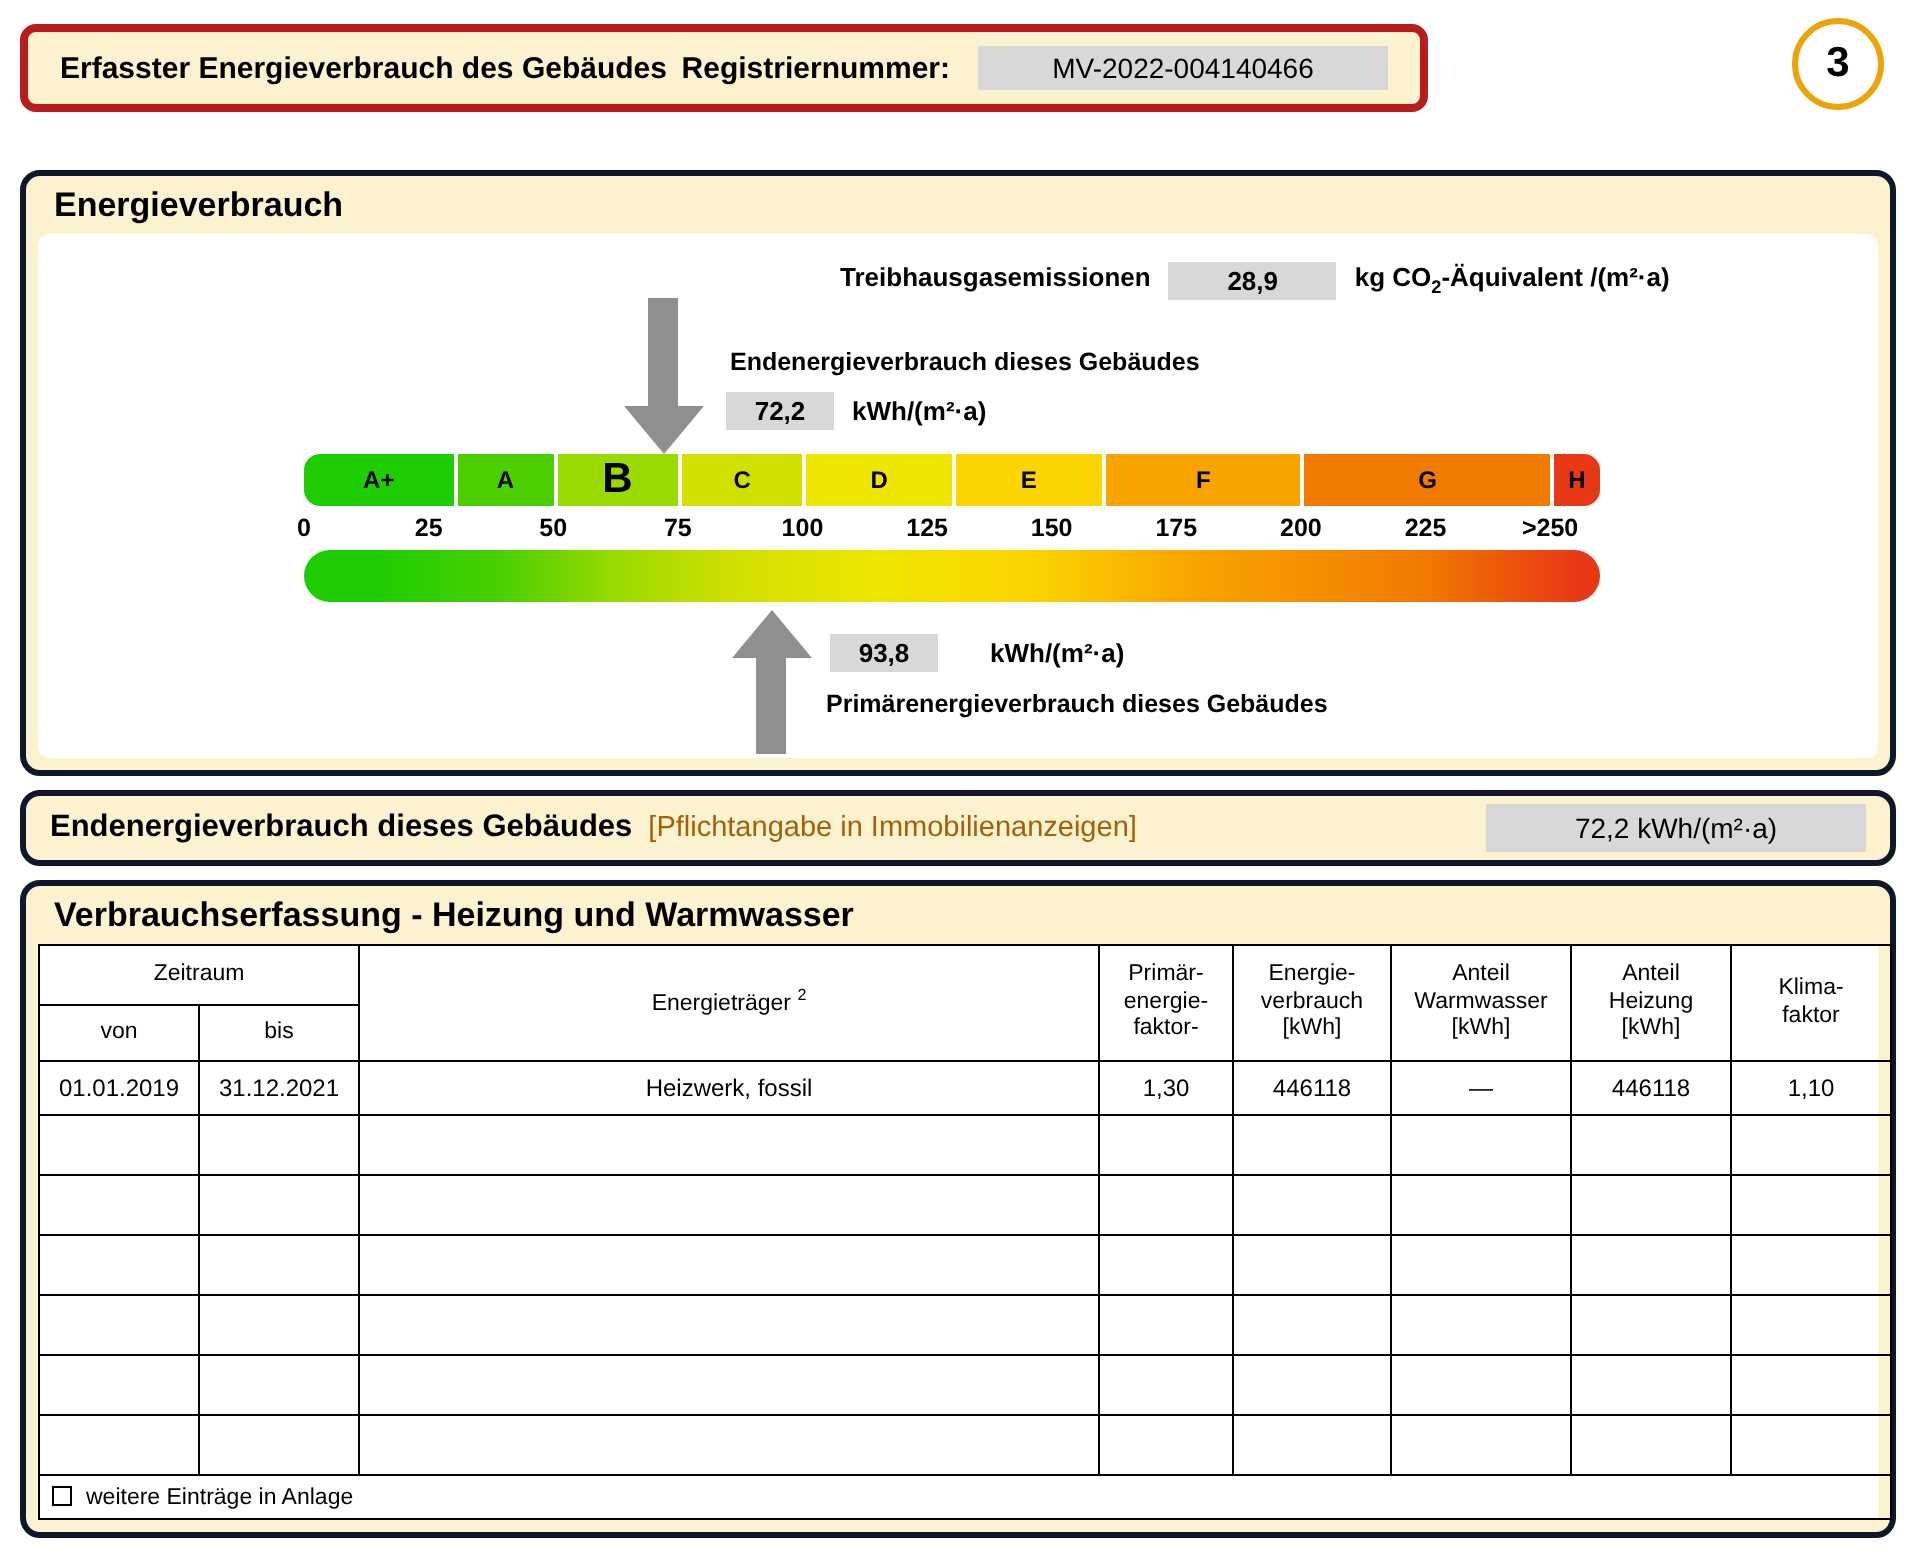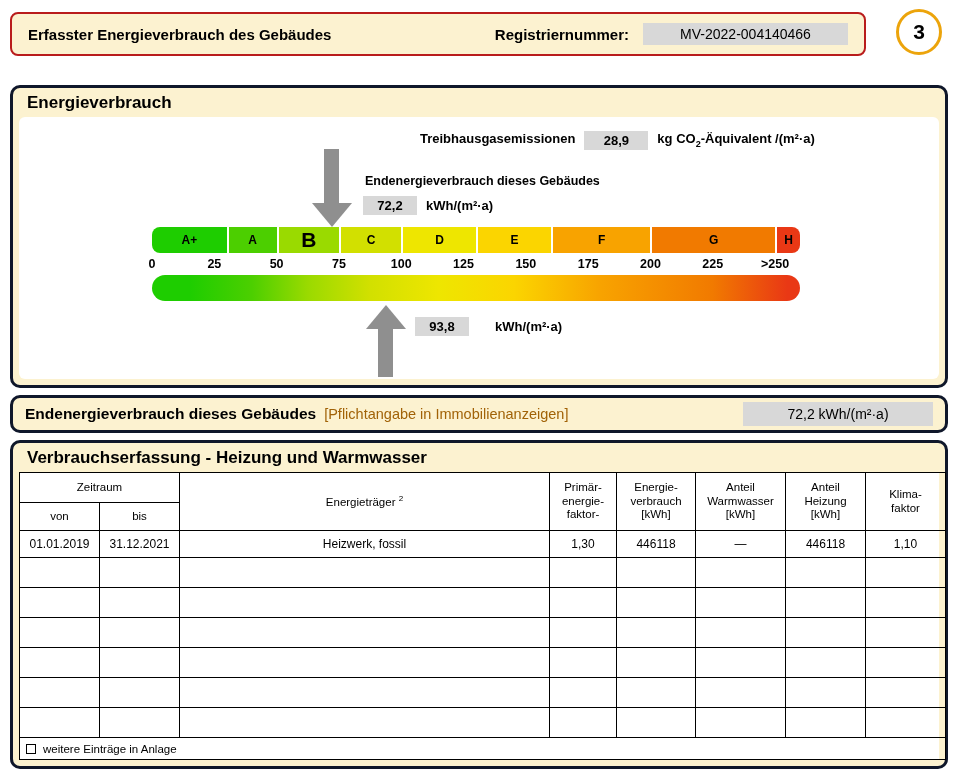--- a/index.html
+++ b/index.html
@@ -8,22 +8,22 @@
     position:relative;
     font-family:"Liberation Sans","DejaVu Sans",sans-serif;
     background:#ffffff;
     color:#000;
     overflow:hidden;
   }
   .vbox { background:#d8d8d8; text-align:center; }
 
   
   .topbar {
-    position:absolute; left:10px; top:12px; width:856px; height:44px;
-    background:#fcf2d0; border:2px solid #b91c1c; border-radius:8px;
+    position:absolute; left:10px; top:12px; width:704px; height:44px;
+    background:#fcf2d0; border:4px solid #b91c1c; border-radius:8px;
     display:flex; align-items:center; padding:0 16px;
   }
   .topbar-title { font-weight:bold; font-size:15px; white-space:nowrap; }
   .reg-label { font-weight:bold; font-size:15px; margin-left:auto; white-space:nowrap; }
   .reg-box { width:205px; margin-left:14px; font-size:14px; padding:3px 0; }
   .page-circle {
     position:absolute; left:896px; top:9px; width:46px; height:46px;
     background:#fff; border:3px solid #eca40b; border-radius:50%;
     display:flex; align-items:center; justify-content:center;
     font-weight:bold; font-size:21px;
@@ -37,21 +37,21 @@
   .panel-title { font-weight:bold; font-size:17px; padding:5px 14px 4px; }
 
   
   #energy-panel { top:85px; }
   .energy-body {
     position:relative; margin:0 6px 6px; height:262px;
     background:#fff; border-radius:6px;
   }
   .ghg-row { position:absolute; left:401px; top:14px; display:flex; gap:9px;
              font-size:13px; font-weight:bold; white-space:nowrap; }
-  .ghg-row .vbox { width:64px; padding:2px 0; font-weight:bold; font-size:13px; }
+  .ghg-row .vbox { width:84px; padding:2px 0; font-weight:bold; font-size:13px; }
   sub, sup { font-size:0.7em; }
 
   .end-label { position:absolute; left:346px; top:57px; font-weight:bold; font-size:12.5px; white-space:nowrap; }
   .end-value-row { position:absolute; left:344px; top:79px; display:flex; align-items:center; gap:9px;
                    font-weight:bold; font-size:13px; }
   .end-value-row .vbox, .pri-value-row .vbox { width:54px; padding:2px 0; font-size:13px; }
 
   .scale-zone { position:absolute; left:133px; top:0; width:648px; height:262px; }
   .scale-band { position:absolute; left:0; top:110px; width:100%; height:26px; display:flex; }
   .seg { display:flex; align-items:center; justify-content:center; font-weight:bold; font-size:12px; }
@@ -159,20 +159,21 @@
       <div class="arrow" id="arrow-up" style="left: 36.0769%;">
         <div class="head-up"></div>
         <div class="shaft"></div>
       </div>
     </div>
 
     <div class="pri-value-row">
       <span class="vbox">93,8</span>
       <span>kWh/(m²·a)</span>
     </div>
+    <div class="pri-label">Primärenergieverbrauch dieses Gebäudes</div>
   </div>
 </div>
 
 <div class="panel" id="mandatory-bar">
   <span class="mand-title">Endenergieverbrauch dieses Gebäudes</span>
   <span class="mand-note">[Pflichtangabe in Immobilienanzeigen]</span>
   <span class="vbox mand-value">72,2 kWh/(m²·a)</span>
 </div>
 
 <div class="panel" id="consumption-panel">

